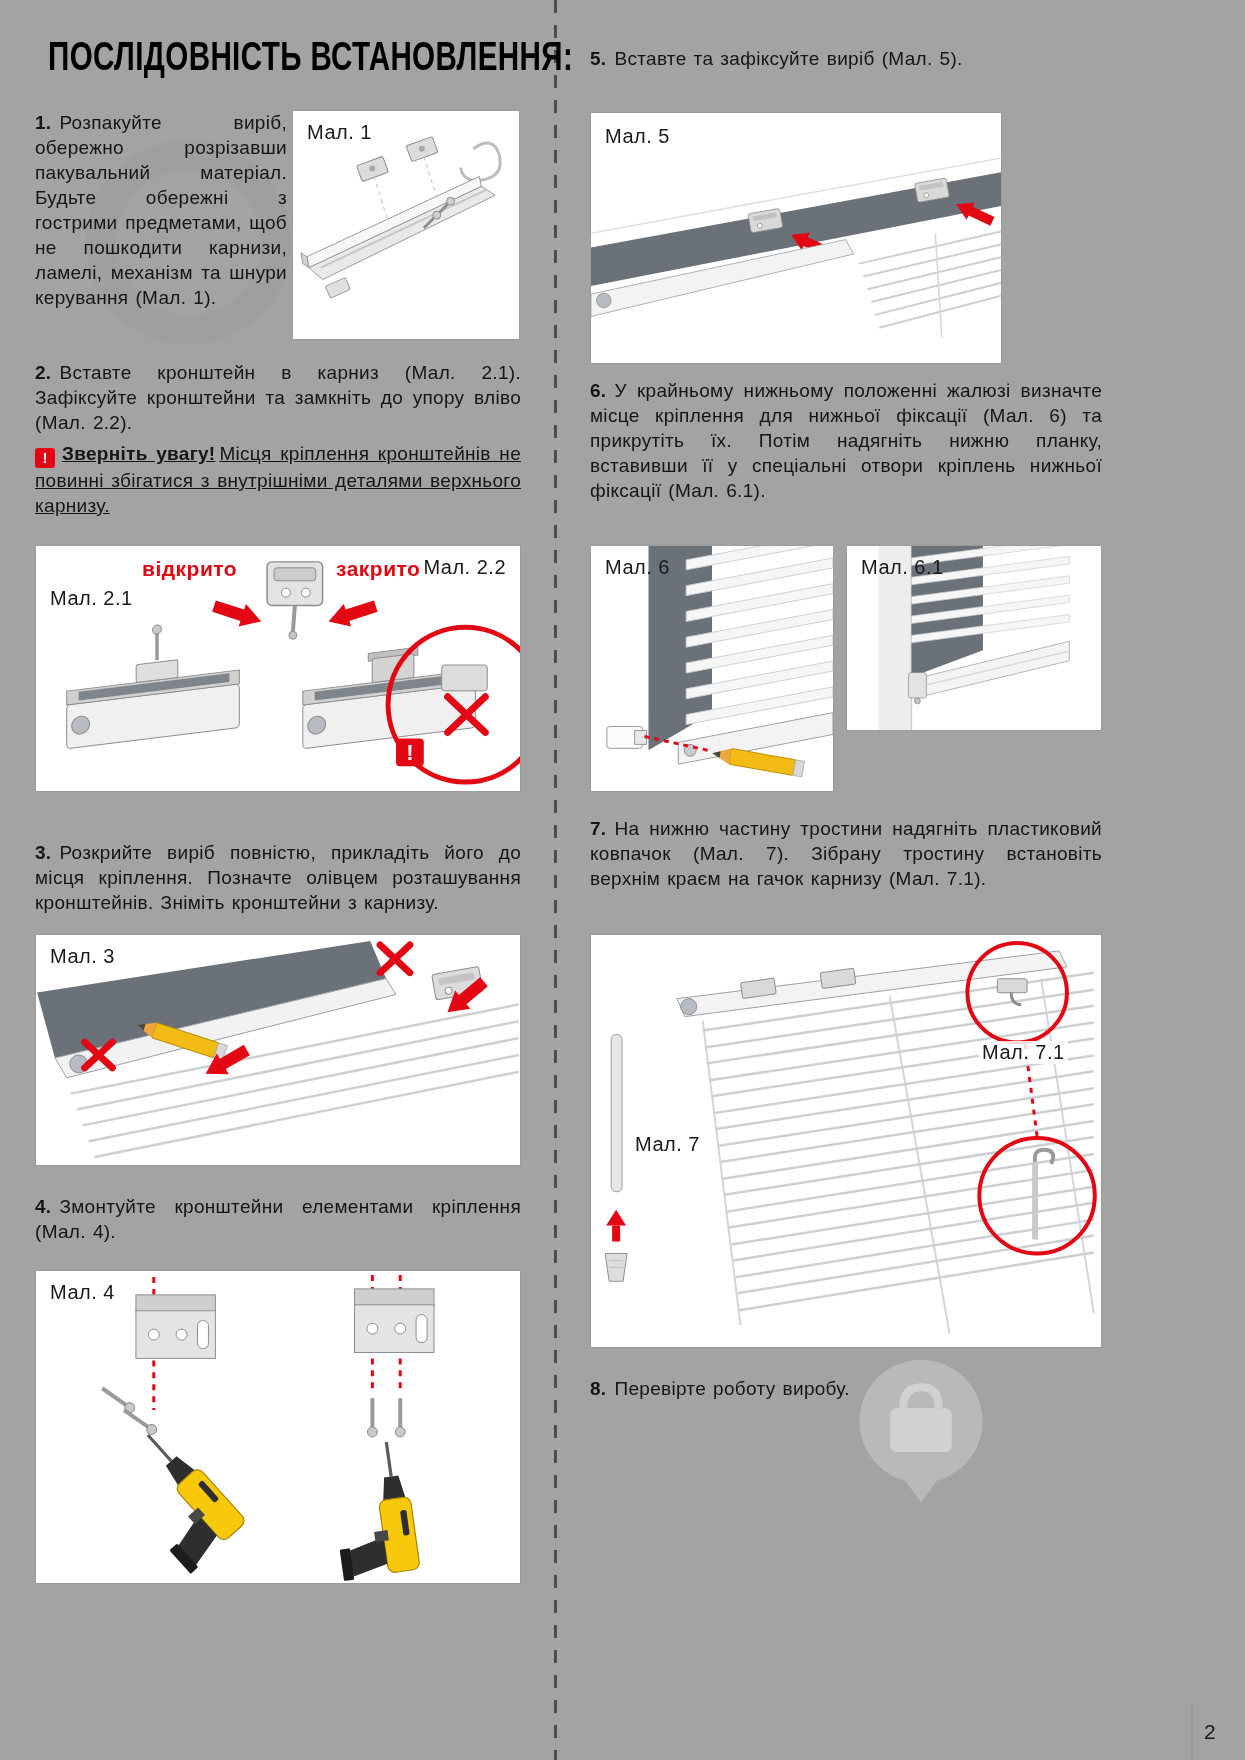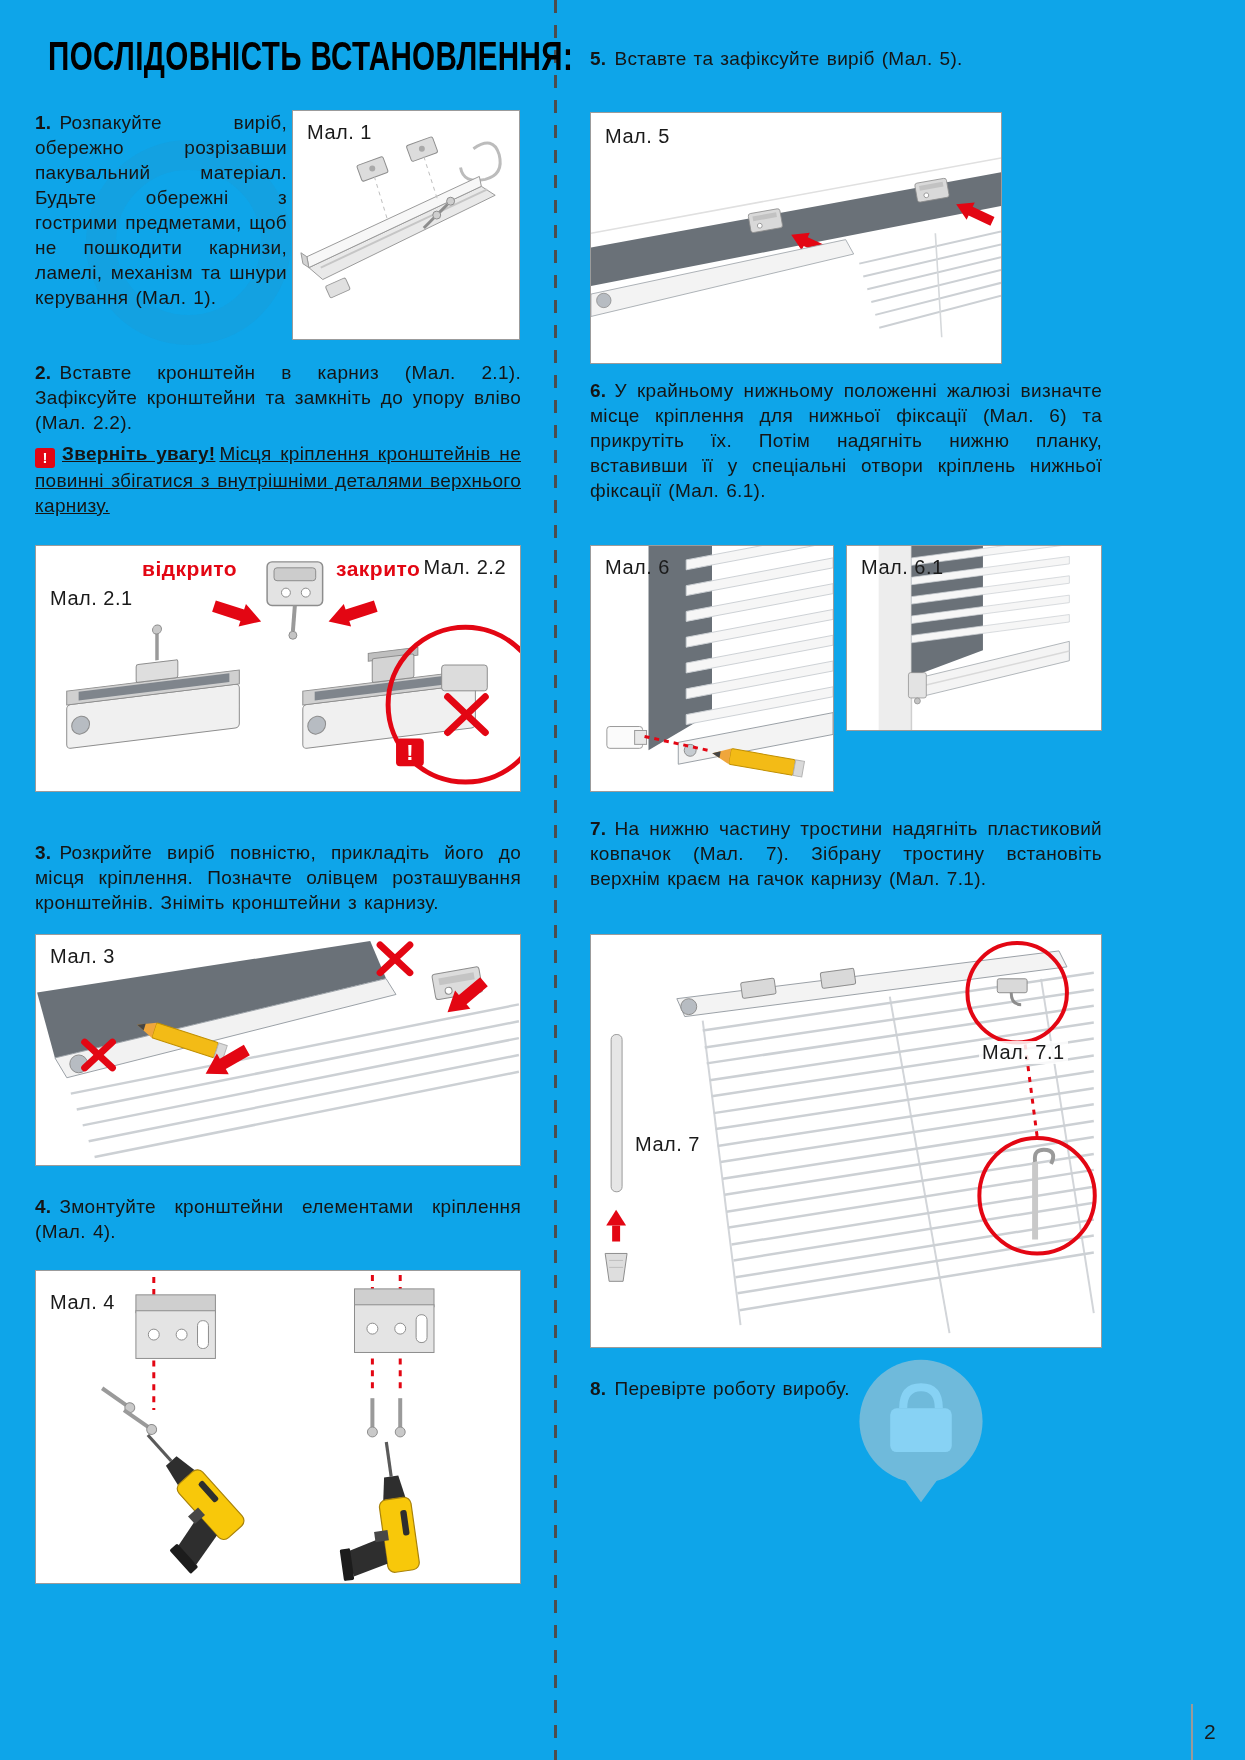--- a/index.html
+++ b/index.html
@@ -1,18 +1,18 @@
 <!DOCTYPE html>
 <html><head>
 <meta charset="utf-8">
 <style>
   * { margin:0; padding:0; box-sizing:border-box; }
   html,body { background:#ffffff; }
   body { font-family:"Liberation Sans","DejaVu Sans",sans-serif; color:#1a1a1a; }
-  .page { position:relative; width:1245px; height:1760px; background:#0ea5e9; overflow:hidden; }
+  .page { position:relative; width:1245px; height:1760px; background:#a3a3a3; overflow:hidden; }
   .divider { position:absolute; left:554px; top:0; width:3px; height:1760px;
              background:repeating-linear-gradient(to bottom,#4d4d4d 0 13px,transparent 13px 25px); }
   .title { position:absolute; left:48px; top:34px; font-size:40px; font-weight:bold; color:#000;
            letter-spacing:0.5px; white-space:nowrap; transform:scaleX(0.74); transform-origin:left top; }
   .step { position:absolute; font-size:19px; line-height:25px; text-align:justify;
           letter-spacing:0.3px; word-spacing:1.5px; color:#151515; }
   .step b { margin-right:8px; }
   .warning { margin-top:6px;text-decoration:underline; }
   .warning b { margin-right:4px; }
   .warn-icon { display:inline-block; width:20px; height:20px; background:#e30613; color:#fff;
@@ -176,21 +176,21 @@
       </g>
       <g fill="#e30613" transform="translate(170,140) rotate(150)">
         <polygon points="0,0 -20,-12 -20,-6 -48,-6 -48,6 -20,6 -20,12"></polygon>
       </g>
     </svg>
   </div>
 
   <p class="step" style="left:35px;top:1194px;width:486px;"><b>4.</b><span>Змонтуйте кронштейни елементами кріплення (Мал. 4).</span></p>
 
   <div class="fig" style="left:35px;top:1270px;width:486px;height:314px;">
-    <div class="fig-label" style="left:14px;top:20px;">Мал. 4</div>
+    <div class="fig-label" style="left:14px;top:10px;">Мал. 4</div>
     <svg viewBox="0 0 486 314">
       <line x1="118" y1="6" x2="118" y2="140" stroke="#e30613" stroke-width="3" stroke-dasharray="6 6"></line>
       <line x1="338" y1="4" x2="338" y2="120" stroke="#e30613" stroke-width="3" stroke-dasharray="6 6"></line>
       <line x1="366" y1="4" x2="366" y2="120" stroke="#e30613" stroke-width="3" stroke-dasharray="6 6"></line>
       <g transform="translate(100,40)">
         <rect x="0" y="-16" width="80" height="18" fill="#cfcfcf" stroke="#8d8d8d"></rect>
         <rect x="0" y="0" width="80" height="48" fill="#e4e4e4" stroke="#8d8d8d"></rect>
         <circle cx="18" cy="24" r="5.5" fill="#ffffff" stroke="#8d8d8d"></circle>
         <circle cx="46" cy="24" r="5.5" fill="#ffffff" stroke="#8d8d8d"></circle>
         <rect x="62" y="10" width="11" height="28" rx="5" fill="#ffffff" stroke="#8d8d8d"></rect>

